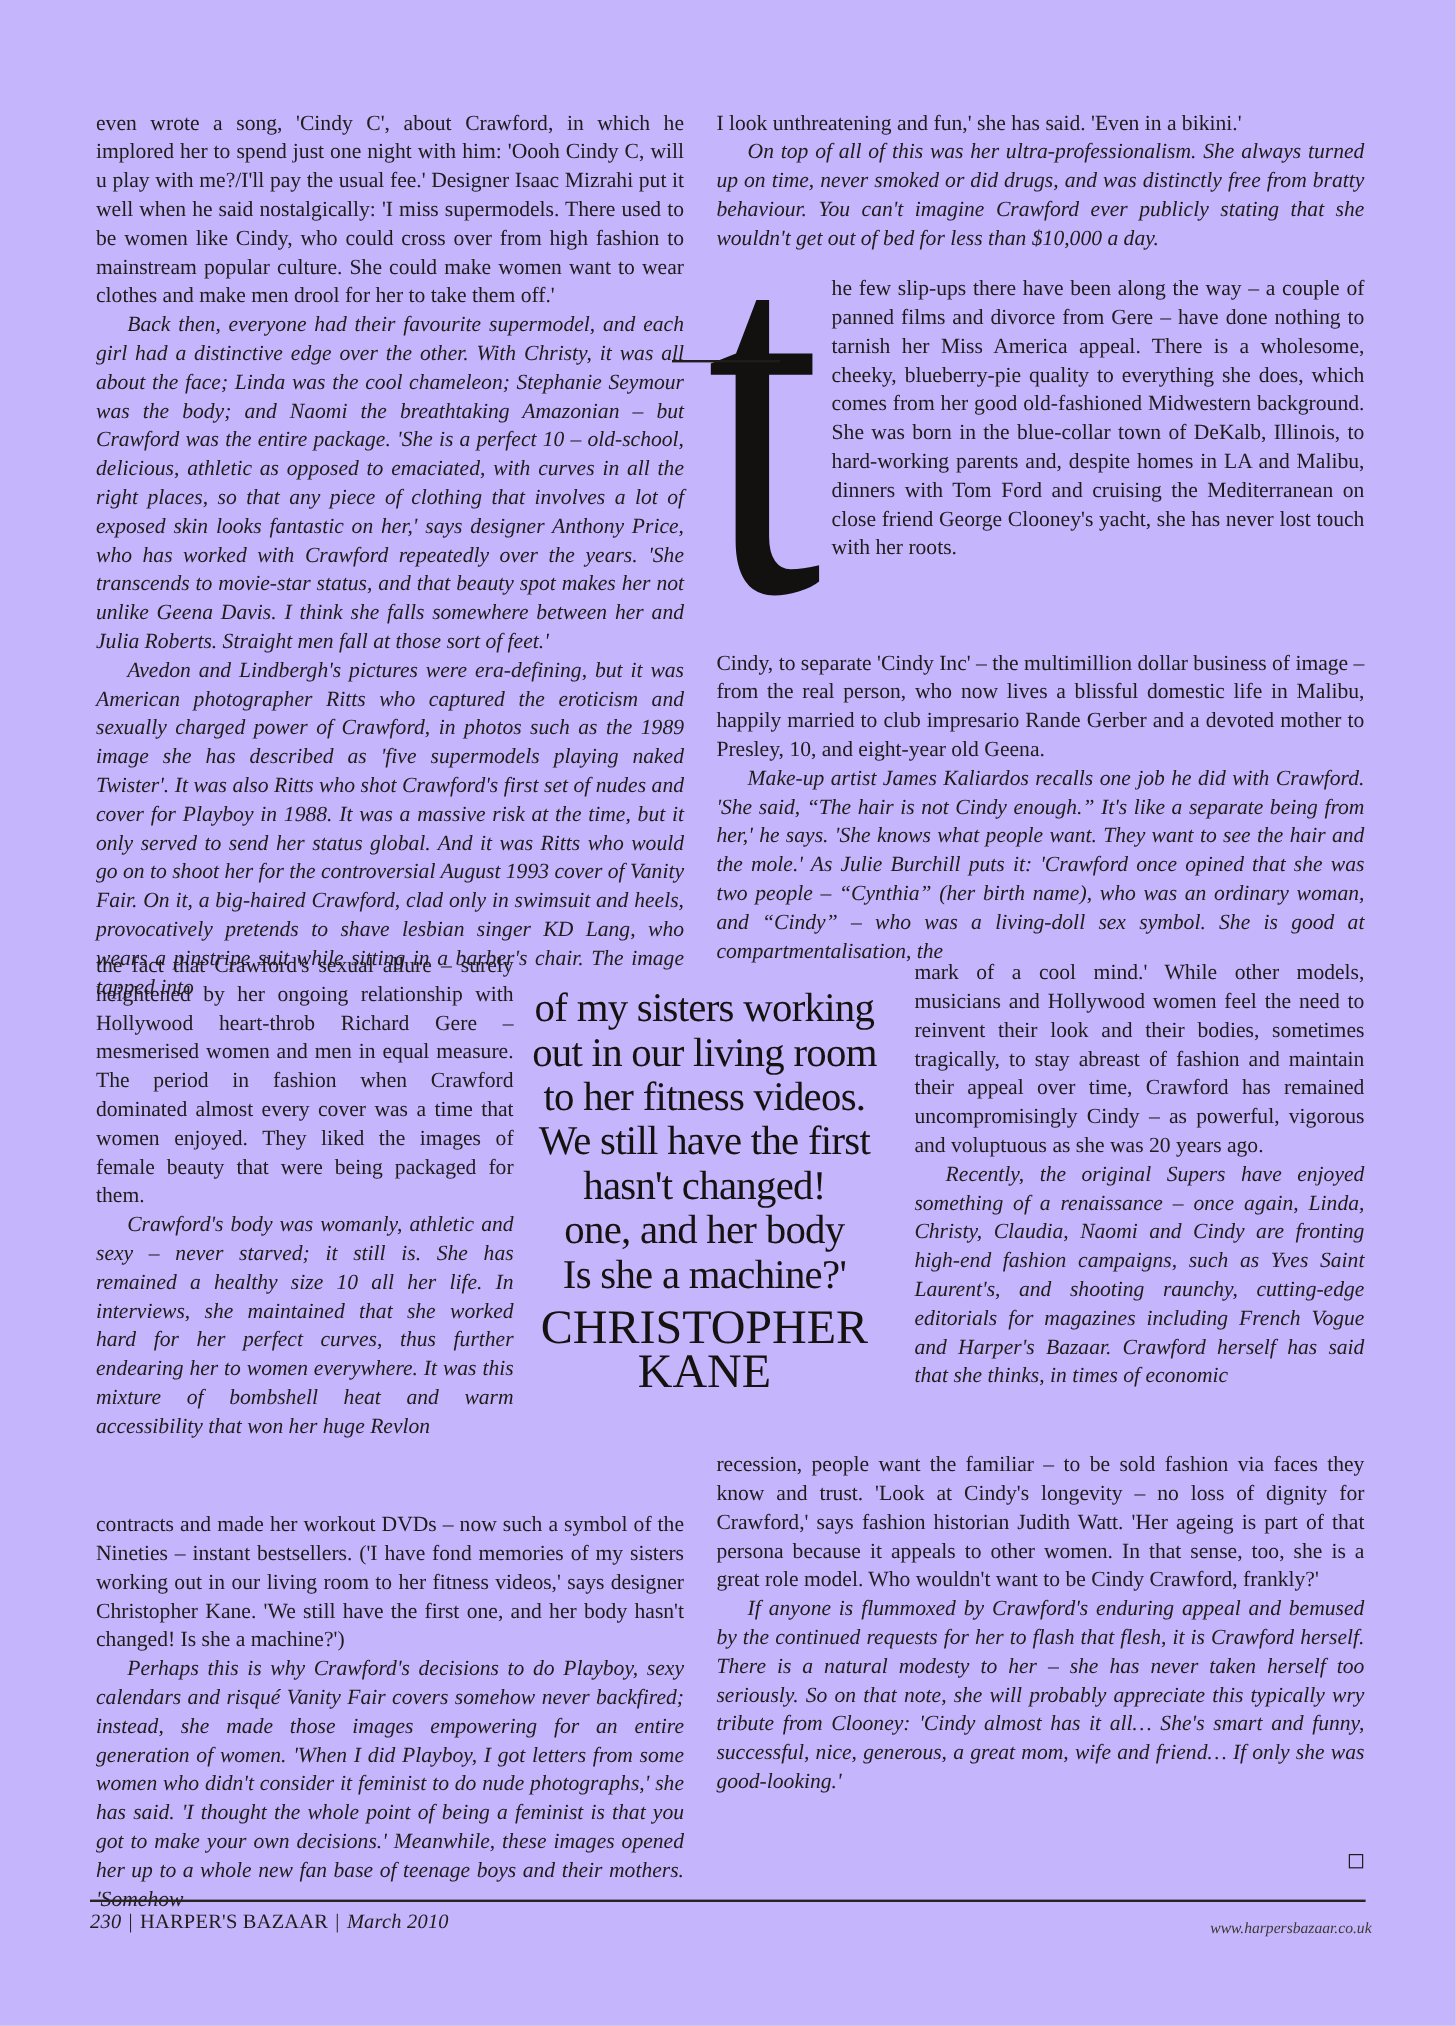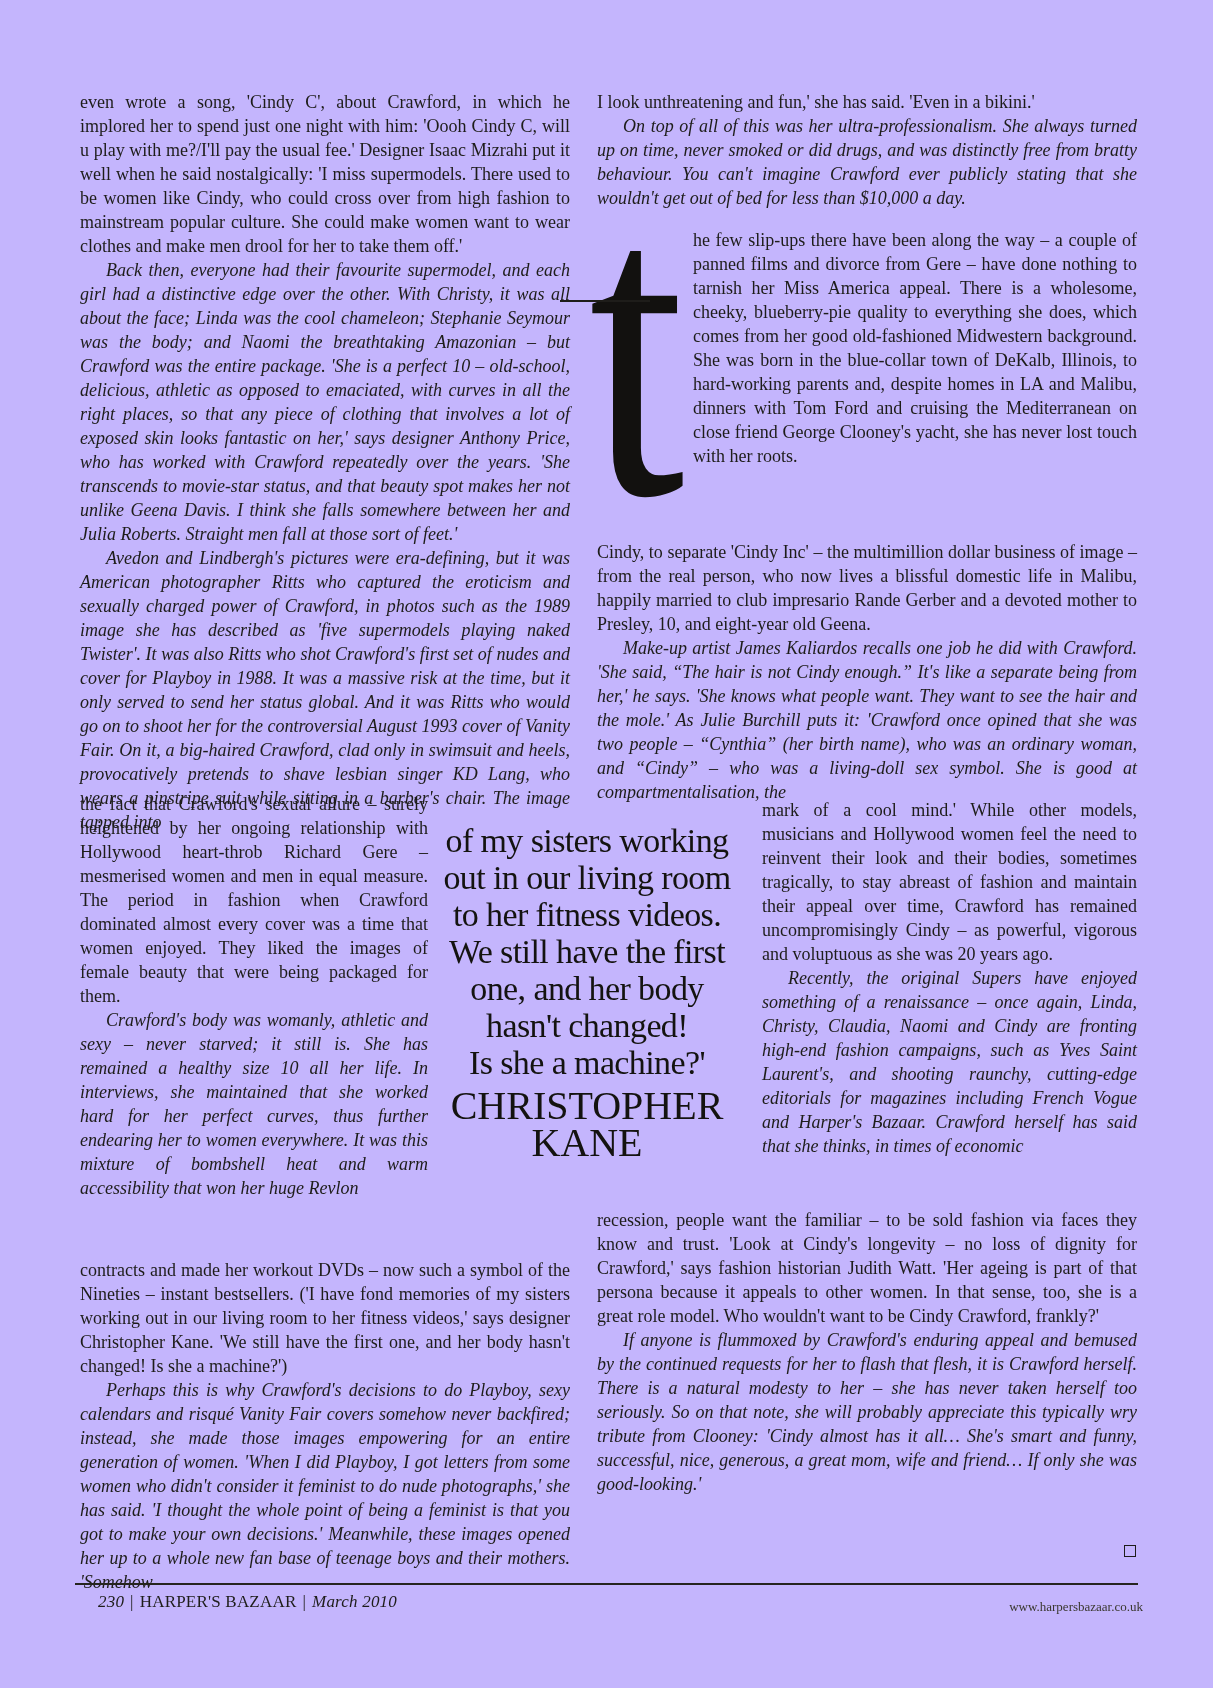--- a/index.html
+++ b/index.html
@@ -46,27 +46,27 @@
   }
   .pq-line { white-space:nowrap; }
   .pq-name { font-size:40px; margin-top:6px; letter-spacing:0; }
 
   .footer-rule {
     position:absolute; left:75px; top:1583px;
     width:1063px; height:2px; background:#26251f;
   }
   .footer-left {
     position:absolute; left:75px; top:1592px;
-    font-size:17px; letter-spacing:0.2px;margin-left:23px;
+    font-size:17px; letter-spacing:0.2px;
   }
   .footer-left .ital { font-style:italic; }
   .footer-left .sep { padding:0 6px; font-weight:normal; }
   .footer-right {
     position:absolute; right:70px; top:1599px;
-    font-size:13px; color:#3a382f;
+    font-size:13px; font-style:italic; color:#3a382f;
   }
   .end-mark {
     position:absolute; left:1124px; top:1545px;
     width:10px; height:10px;
     border:1.5px solid #1e1d1a;
     background:transparent;
   }
 </style>
 </head>
 <body>
@@ -118,22 +118,22 @@
   <div class="block" style="left:597px; top:1208px; width:540px;">
     <p class="para">recession, people want the familiar – to be sold fashion via faces they know and trust. 'Look at Cindy's longevity – no loss of dignity for Crawford,' says fashion historian Judith Watt. 'Her ageing is part of that persona because it appeals to other women. In that sense, too, she is a great role model. Who wouldn't want to be Cindy Crawford, frankly?'</p>
     <p class="para indent">If anyone is flummoxed by Crawford's enduring appeal and bemused by the continued requests for her to flash that flesh, it is Crawford herself. There is a natural modesty to her – she has never taken herself too seriously. So on that note, she will probably appreciate this typically wry tribute from Clooney: 'Cindy almost has it all… She's smart and funny, successful, nice, generous, a great mom, wife and friend… If only she was good-looking.'</p>
   </div>
 
   <div class="pullquote">
     <div class="pq-line">of my sisters working</div>
     <div class="pq-line">out in our living room</div>
     <div class="pq-line">to her fitness videos.</div>
     <div class="pq-line">We still have the first</div>
+    <div class="pq-line">hasn't changed!</div>
     <div class="pq-line">one, and her body</div>
-    <div class="pq-line">hasn't changed!</div>
     <div class="pq-line">Is she a machine?'</div>
     <div class="pq-name">CHRISTOPHER KANE</div>
   </div>
 
   <div class="end-mark"></div>
 
   <div class="footer-rule"></div>
 
   <div class="footer-left">
     <span class="ital">230</span><span class="sep">|</span><span>HARPER'S BAZAAR</span><span class="sep">|</span><span class="ital">March 2010</span>

